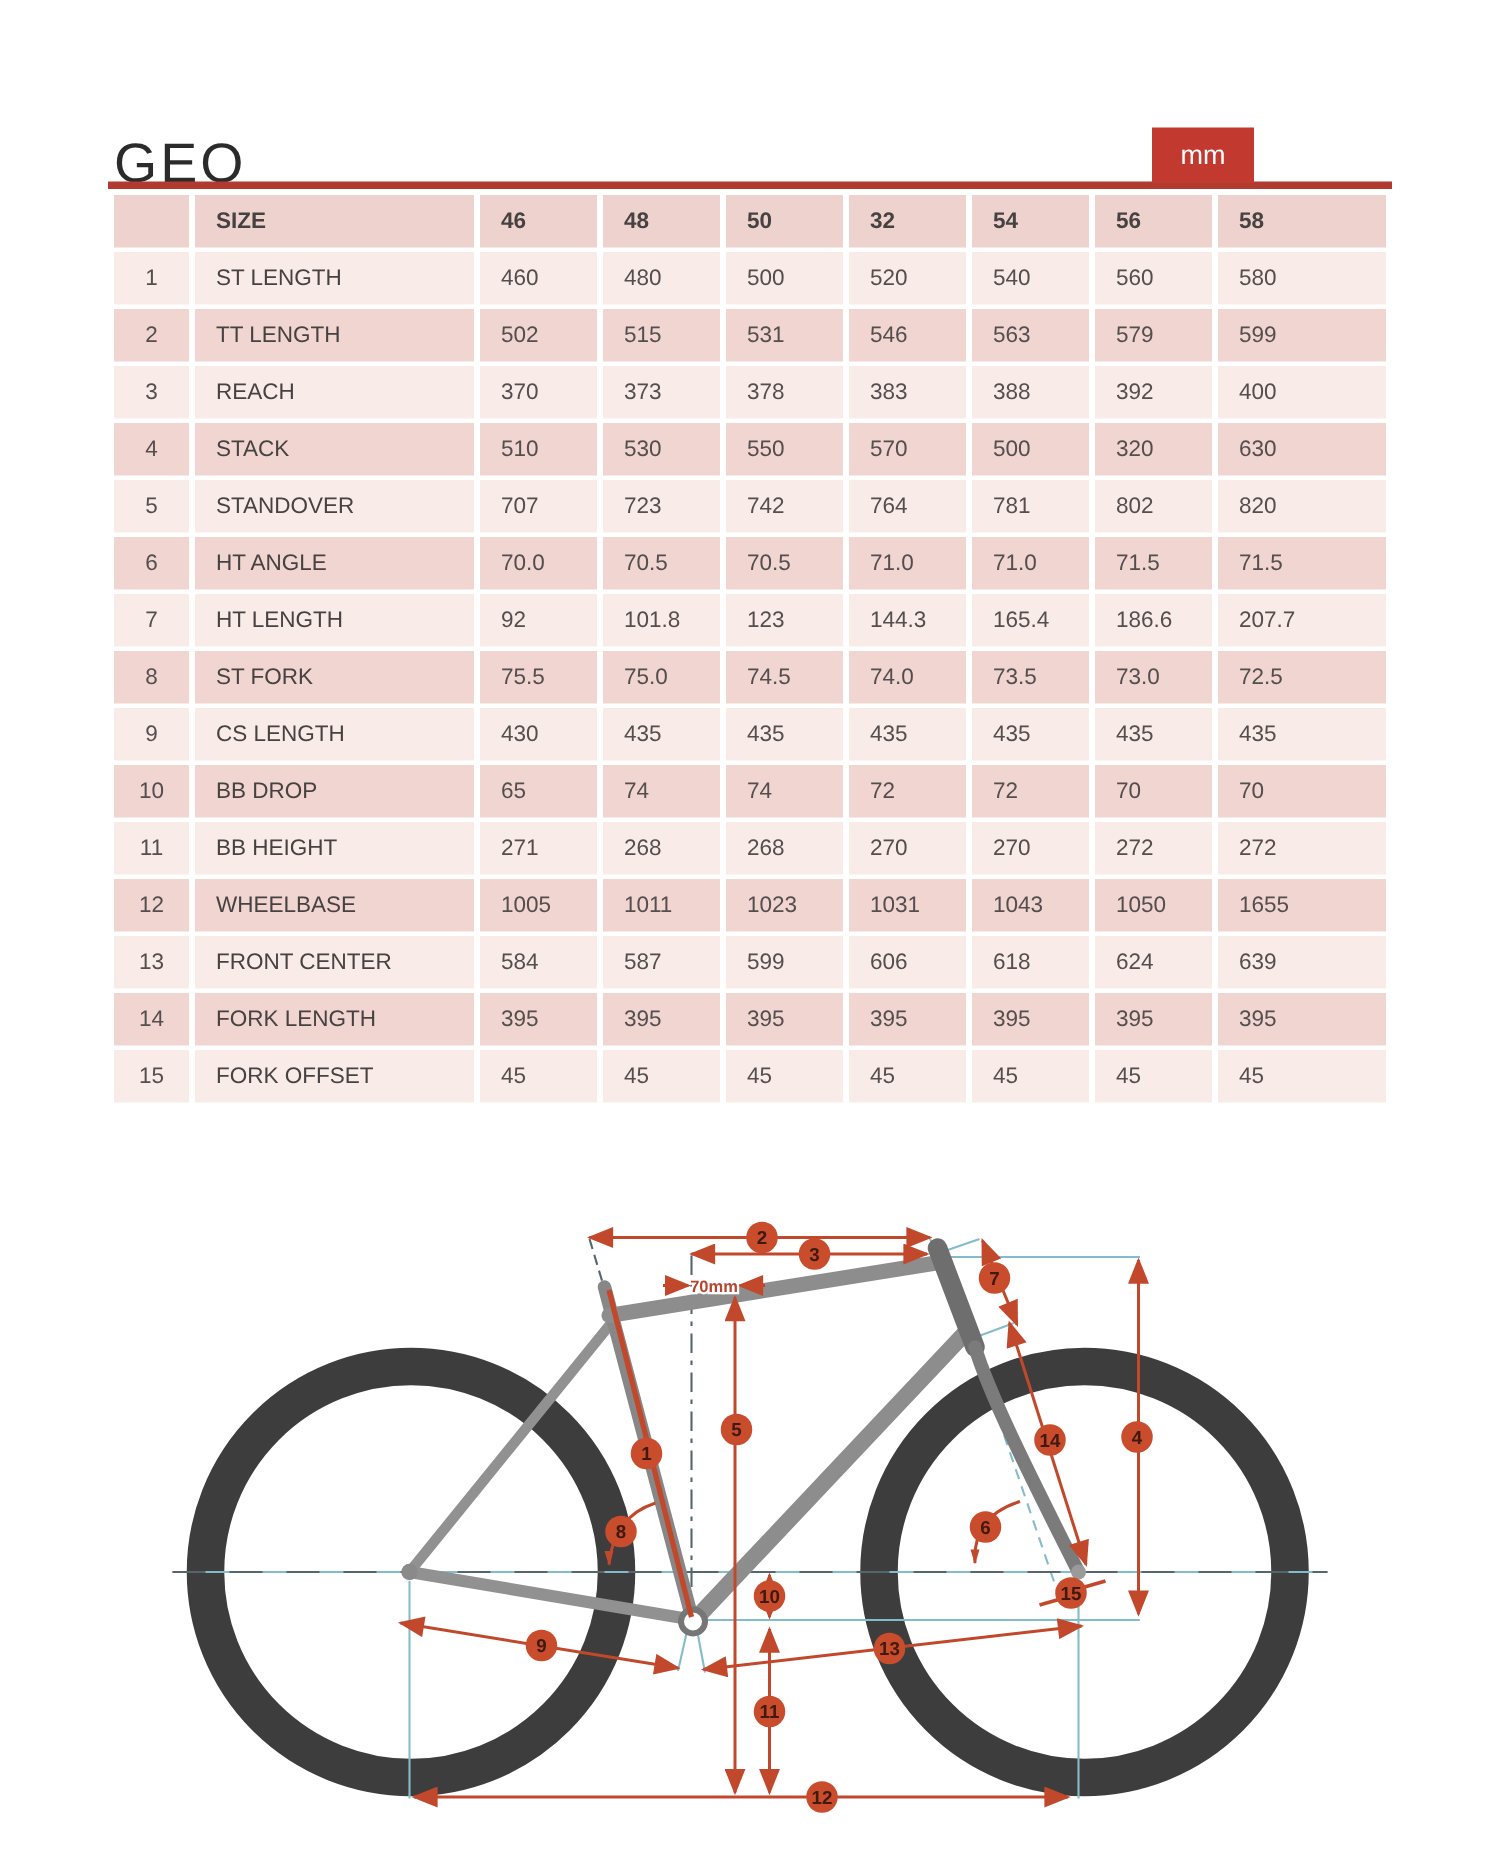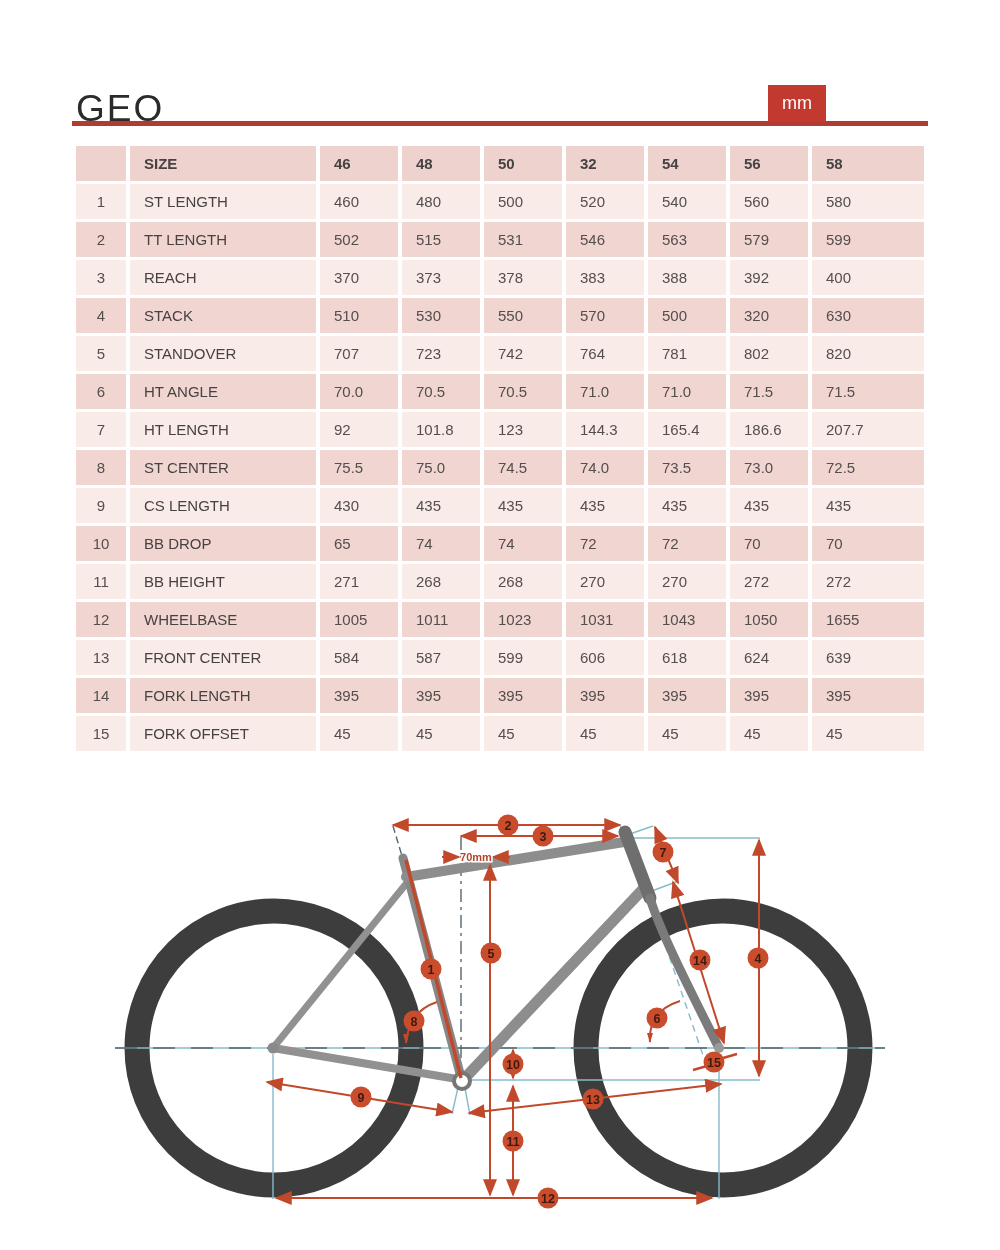--- a/index.html
+++ b/index.html
@@ -5,28 +5,28 @@
   html,body{margin:0;padding:0;}
   body{
     width:1000px;height:1250px;position:relative;background:#ffffff;
     font-family:"Liberation Sans", sans-serif;overflow:hidden;
   }
   .page-title{
     position:absolute;left:76px;top:88px;font-size:37px;color:#2b2b2b;
     letter-spacing:2px;font-weight:400;
   }
   .unit-badge{
-    position:absolute;left:768px;top:85px;width:58px;height:37px;
+    position:absolute;left:768px;top:85px;width:68px;height:37px;
     background:#c23a2f;color:#ffffff;font-size:18px;display:flex;
     align-items:center;justify-content:center;z-index:2;
   }
   .title-rule{
     position:absolute;left:72px;top:121px;width:856px;height:5px;background:#b23b31;
   }
-  .geo-table-wrap{position:absolute;left:72px;top:127px;width:856px;margin-top:16px;}
+  .geo-table-wrap{position:absolute;left:72px;top:127px;width:856px;}
   table.geo{
     border-collapse:separate;border-spacing:4px 3px;table-layout:fixed;width:856px;
   }
   table.geo td,table.geo th{
     height:35px;font-size:15px;color:#544e4e;font-weight:400;
     text-align:left;padding:0 0 0 14px;white-space:nowrap;overflow:hidden;
   }
   table.geo .c-num{text-align:center;padding:0;}
   table.geo .c-label{font-weight:400;color:#474242;}
   table.geo tr.hdr td{background:#eed2ce;font-weight:700;color:#474242;}
@@ -141,21 +141,21 @@
           <td class="c-val">92</td>
           <td class="c-val">101.8</td>
           <td class="c-val">123</td>
           <td class="c-val">144.3</td>
           <td class="c-val">165.4</td>
           <td class="c-val">186.6</td>
           <td class="c-val">207.7</td>
         </tr>
         <tr class="dark">
           <td class="c-num">8</td>
-          <td class="c-label">ST CENTER</td>
+          <td class="c-label">ST FORK</td>
           <td class="c-val">75.5</td>
           <td class="c-val">75.0</td>
           <td class="c-val">74.5</td>
           <td class="c-val">74.0</td>
           <td class="c-val">73.5</td>
           <td class="c-val">73.0</td>
           <td class="c-val">72.5</td>
         </tr>
         <tr class="light">
           <td class="c-num">9</td>

